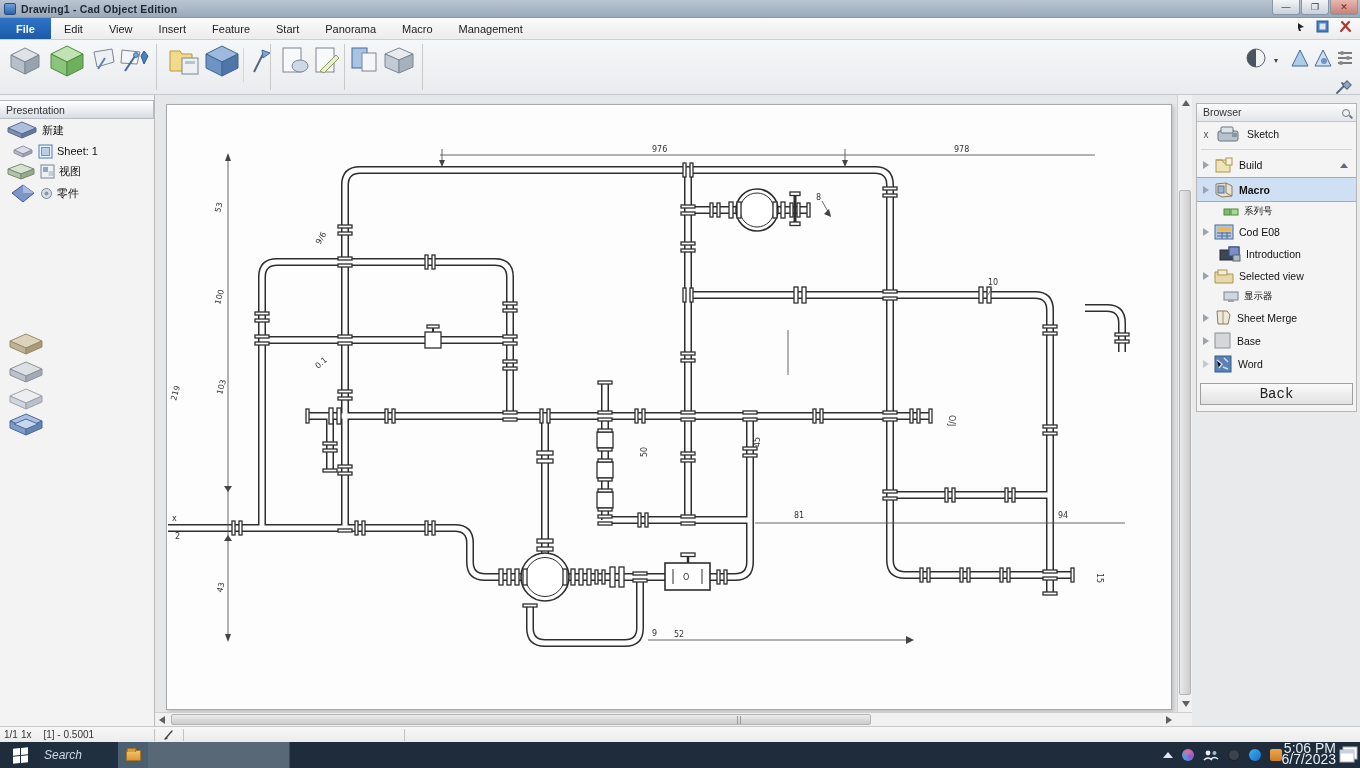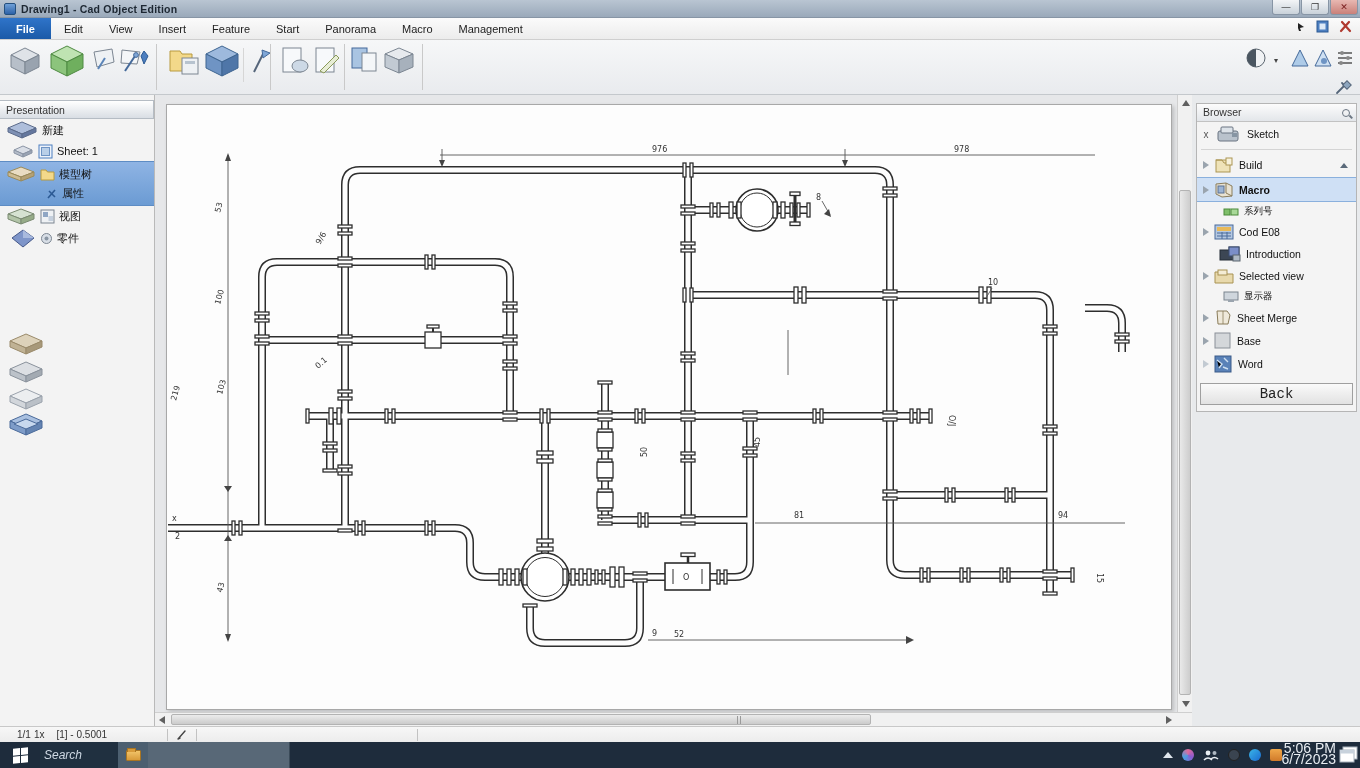--- a/index.html
+++ b/index.html
@@ -279,39 +279,20 @@
       <polygon points="2,5 11,9 11,12 2,8" fill="#b4bcc9" stroke="#8a94a4"></polygon>
       <polygon points="20,5 11,9 11,12 20,8" fill="#9aa4b4" stroke="#8a94a4"></polygon>
     </svg>
     <svg class="mini-svg" width="15" height="15">
       <rect x="1" y="1" width="13" height="13" fill="#eef3fa" stroke="#4d7fc0"></rect>
       <rect x="3.5" y="3.5" width="8" height="8" fill="#b9cfe8" stroke="#6f94c4"></rect>
     </svg>
     <span class="lbl">Sheet: 1</span>
   </div>
 
-  <div class="tree-sel" style="padding:2px 0">
-    <div class="tree-row" style="min-height:18px">
-      <svg class="mini-svg" width="30" height="16">
-        <polygon points="15,1 28,6 15,11 2,6" fill="#e9dcc2" stroke="#9a8a5a"></polygon>
-        <polygon points="2,6 15,11 15,15 2,10" fill="#cdbb92" stroke="#9a8a5a"></polygon>
-        <polygon points="28,6 15,11 15,15 28,10" fill="#b5a175" stroke="#9a8a5a"></polygon>
-      </svg>
-      <svg class="mini-svg" width="15" height="14">
-        <path d="M1,3 L6,3 L7.5,5 L14,5 L14,13 L1,13 Z" fill="#f3d98a" stroke="#b89a3e"></path>
-      </svg>
-      <span class="lbl">模型树</span>
-    </div>
-    <div class="tree-row" style="min-height:16px;padding-left:46px">
-      <svg class="mini-svg" width="12" height="12">
-        <path d="M2,10 L9,2 M3,3 L9,9" stroke="#2c5a94" stroke-width="1.6"></path>
-      </svg>
-      <span class="lbl">属性</span>
-    </div>
-  </div>
 
   <div class="tree-row">
     <svg class="mini-svg" width="30" height="17">
       <polygon points="15,1 28,6 15,11 2,6" fill="#d6e2d2" stroke="#7a8a72"></polygon>
       <polygon points="2,6 15,11 15,16 2,11" fill="#b2c4a8" stroke="#7a8a72"></polygon>
       <polygon points="28,6 15,11 15,16 28,11" fill="#96ab88" stroke="#7a8a72"></polygon>
     </svg>
     <svg class="mini-svg" width="15" height="15">
       <rect x="1" y="1" width="13" height="13" fill="#eef1f4" stroke="#7c8692"></rect>
       <rect x="3" y="3" width="5" height="5" fill="#8fa6c4"></rect>
@@ -736,21 +717,21 @@
     <svg class="mini-svg" width="19" height="18">
       <rect x="1" y="1" width="16" height="16" fill="#5a82b8" stroke="#3a5a88"></rect>
       <path d="M3,5 L8,9 L5,13 M10,3 L14,7 M9,12 L14,14" stroke="#cfe0f2" stroke-width="1.4"></path>
     </svg>
     <span class="lbl">Word</span>
   </div>
 </div>
 <div id="back-btn">Back</div>
 
 <div id="statusbar">
-  <span style="margin-left:17px">1/1</span>
+  <span style="margin-left:4px">1/1</span>
   <span style="margin-left:3px">1x</span>
   <span style="margin-left:12px">[1] - 0.5001</span>
   <div class="sdiv" style="margin-left:60px"></div>
   <svg width="12" height="12">
     <path d="M2,10 L9,2 M2,10 L4,9" stroke="#444" stroke-width="1.4" stroke-linecap="round"></path>
   </svg>
   <div class="sdiv"></div>
   <div class="sdiv" style="margin-left:212px"></div>
 </div>
 

